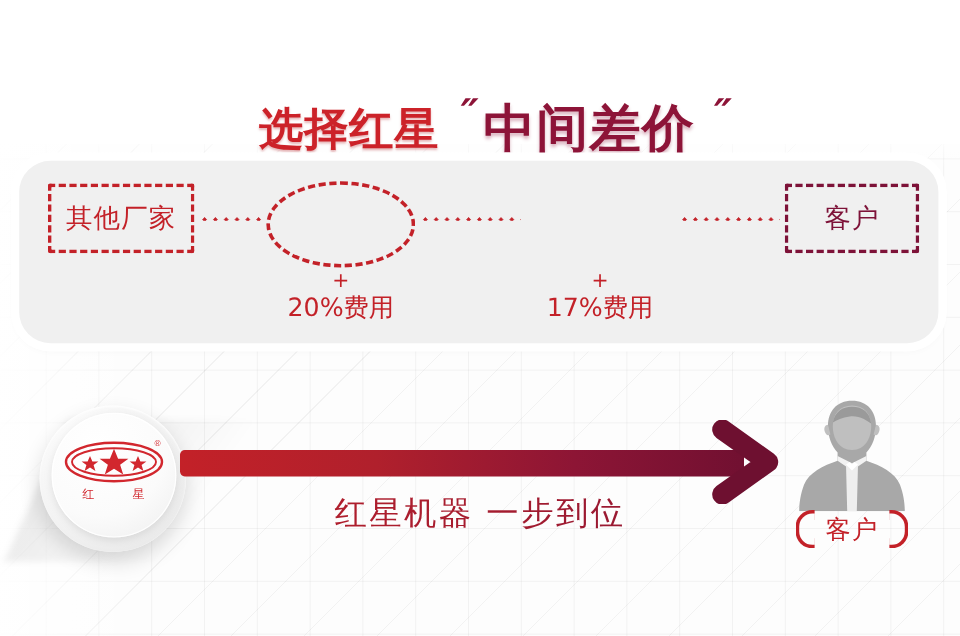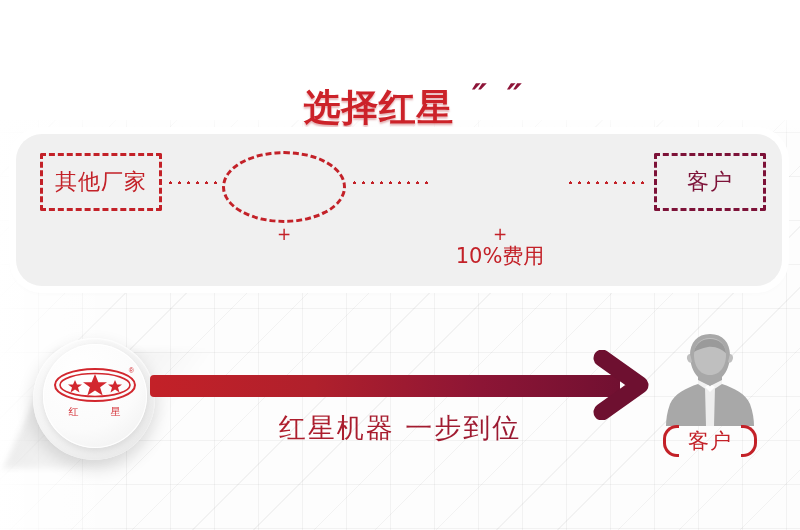--- a/index.html
+++ b/index.html
@@ -195,48 +195,50 @@
   <div class="bg-grid"></div>
   <div class="bg-diag"></div>
   <div class="bg-topwash"></div>
   <div class="bg-fadetop"></div>
   <div class="bg-leftwash"></div>
 
   <div class="headline">
     <span class="hl-a">选择红星</span>
     <span class="hl-gap"></span>
     <span class="hl-quote">″</span>
+    <span class="hl-b">中间差价</span>
     <span class="hl-quote right">″</span>
   </div>
 
   <div class="panel"></div>
 
   <div class="flow">
 
     <div class="node n1">
       <div class="box-rect"></div>
       <span class="lbl">其他厂家</span>
     </div>
 
     <div class="dots d1"></div>
 
     <div class="node n2">
       <div class="box-ellipse"></div>
     </div>
 
     <div class="sub s1">
       <div class="plus">+</div>
+      <div class="fee">20%费用</div>
     </div>
 
     <div class="dots d2"></div>
 
 
     <div class="sub s2">
       <div class="plus">+</div>
-      <div class="fee">10%费用</div>
+      <div class="fee">17%费用</div>
     </div>
 
     <div class="dots d3"></div>
 
     <div class="node n4 dark">
       <div class="box-rect dark"></div>
       <span class="lbl">客户</span>
     </div>
 
   </div>

